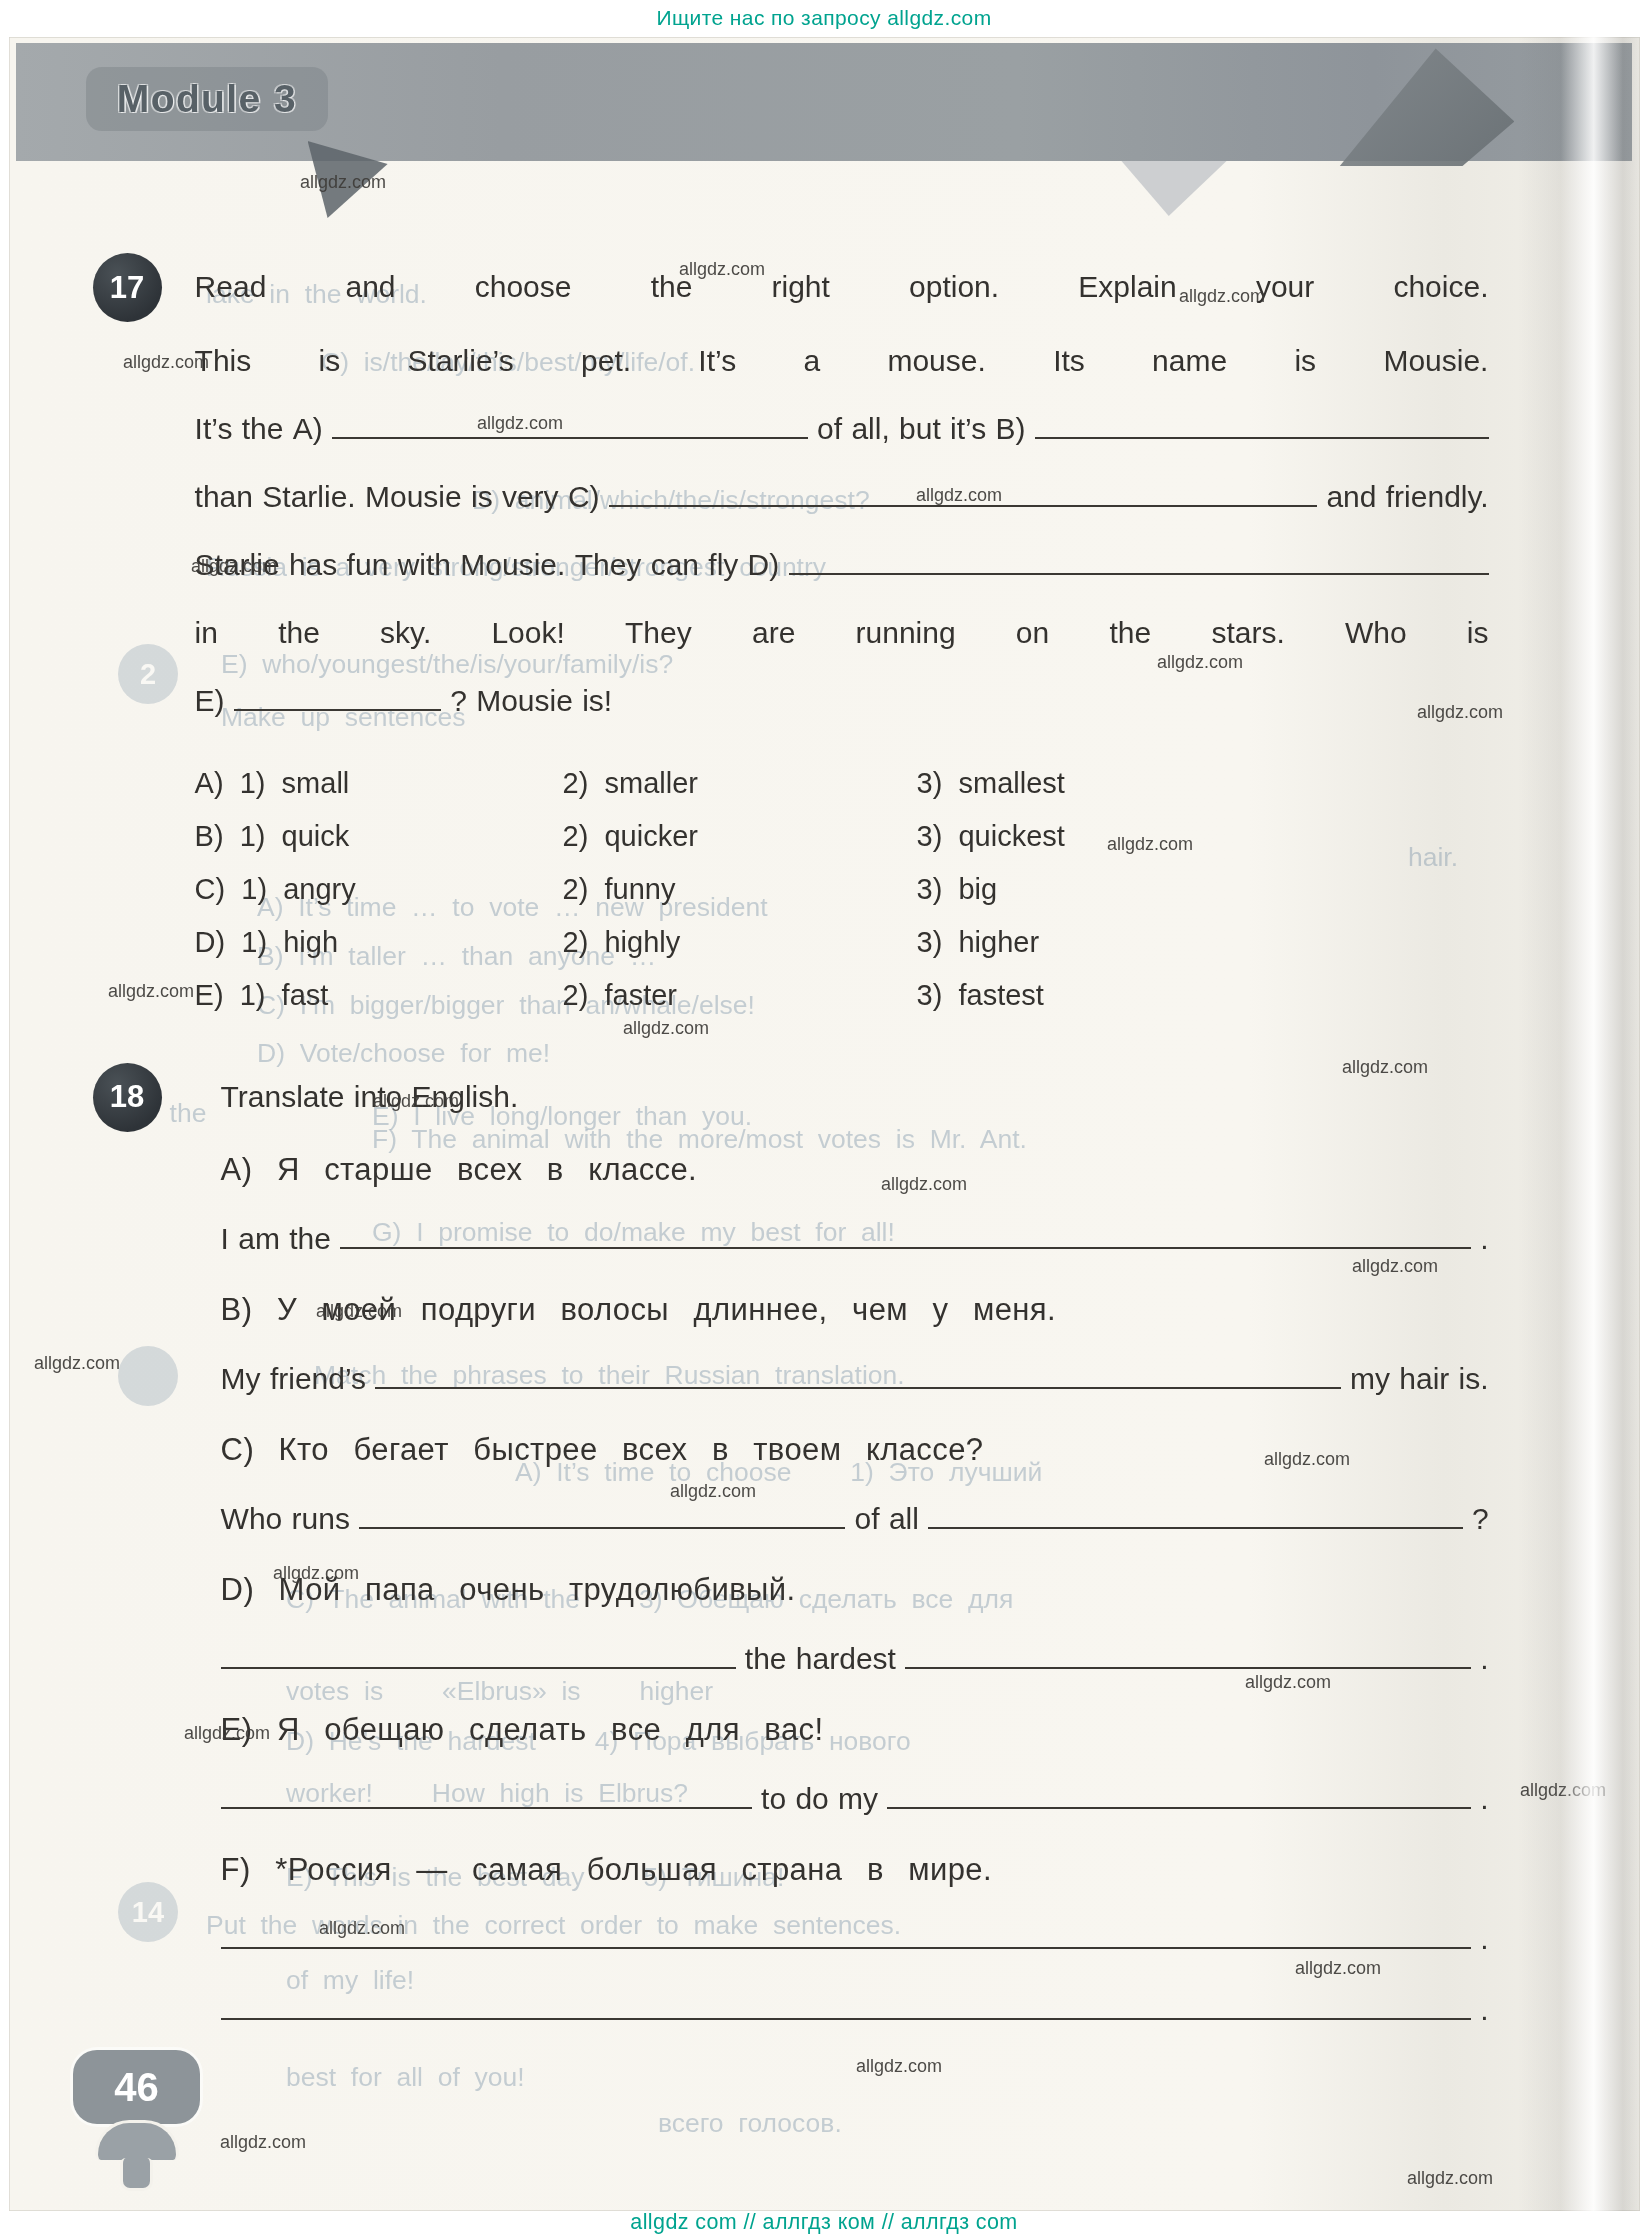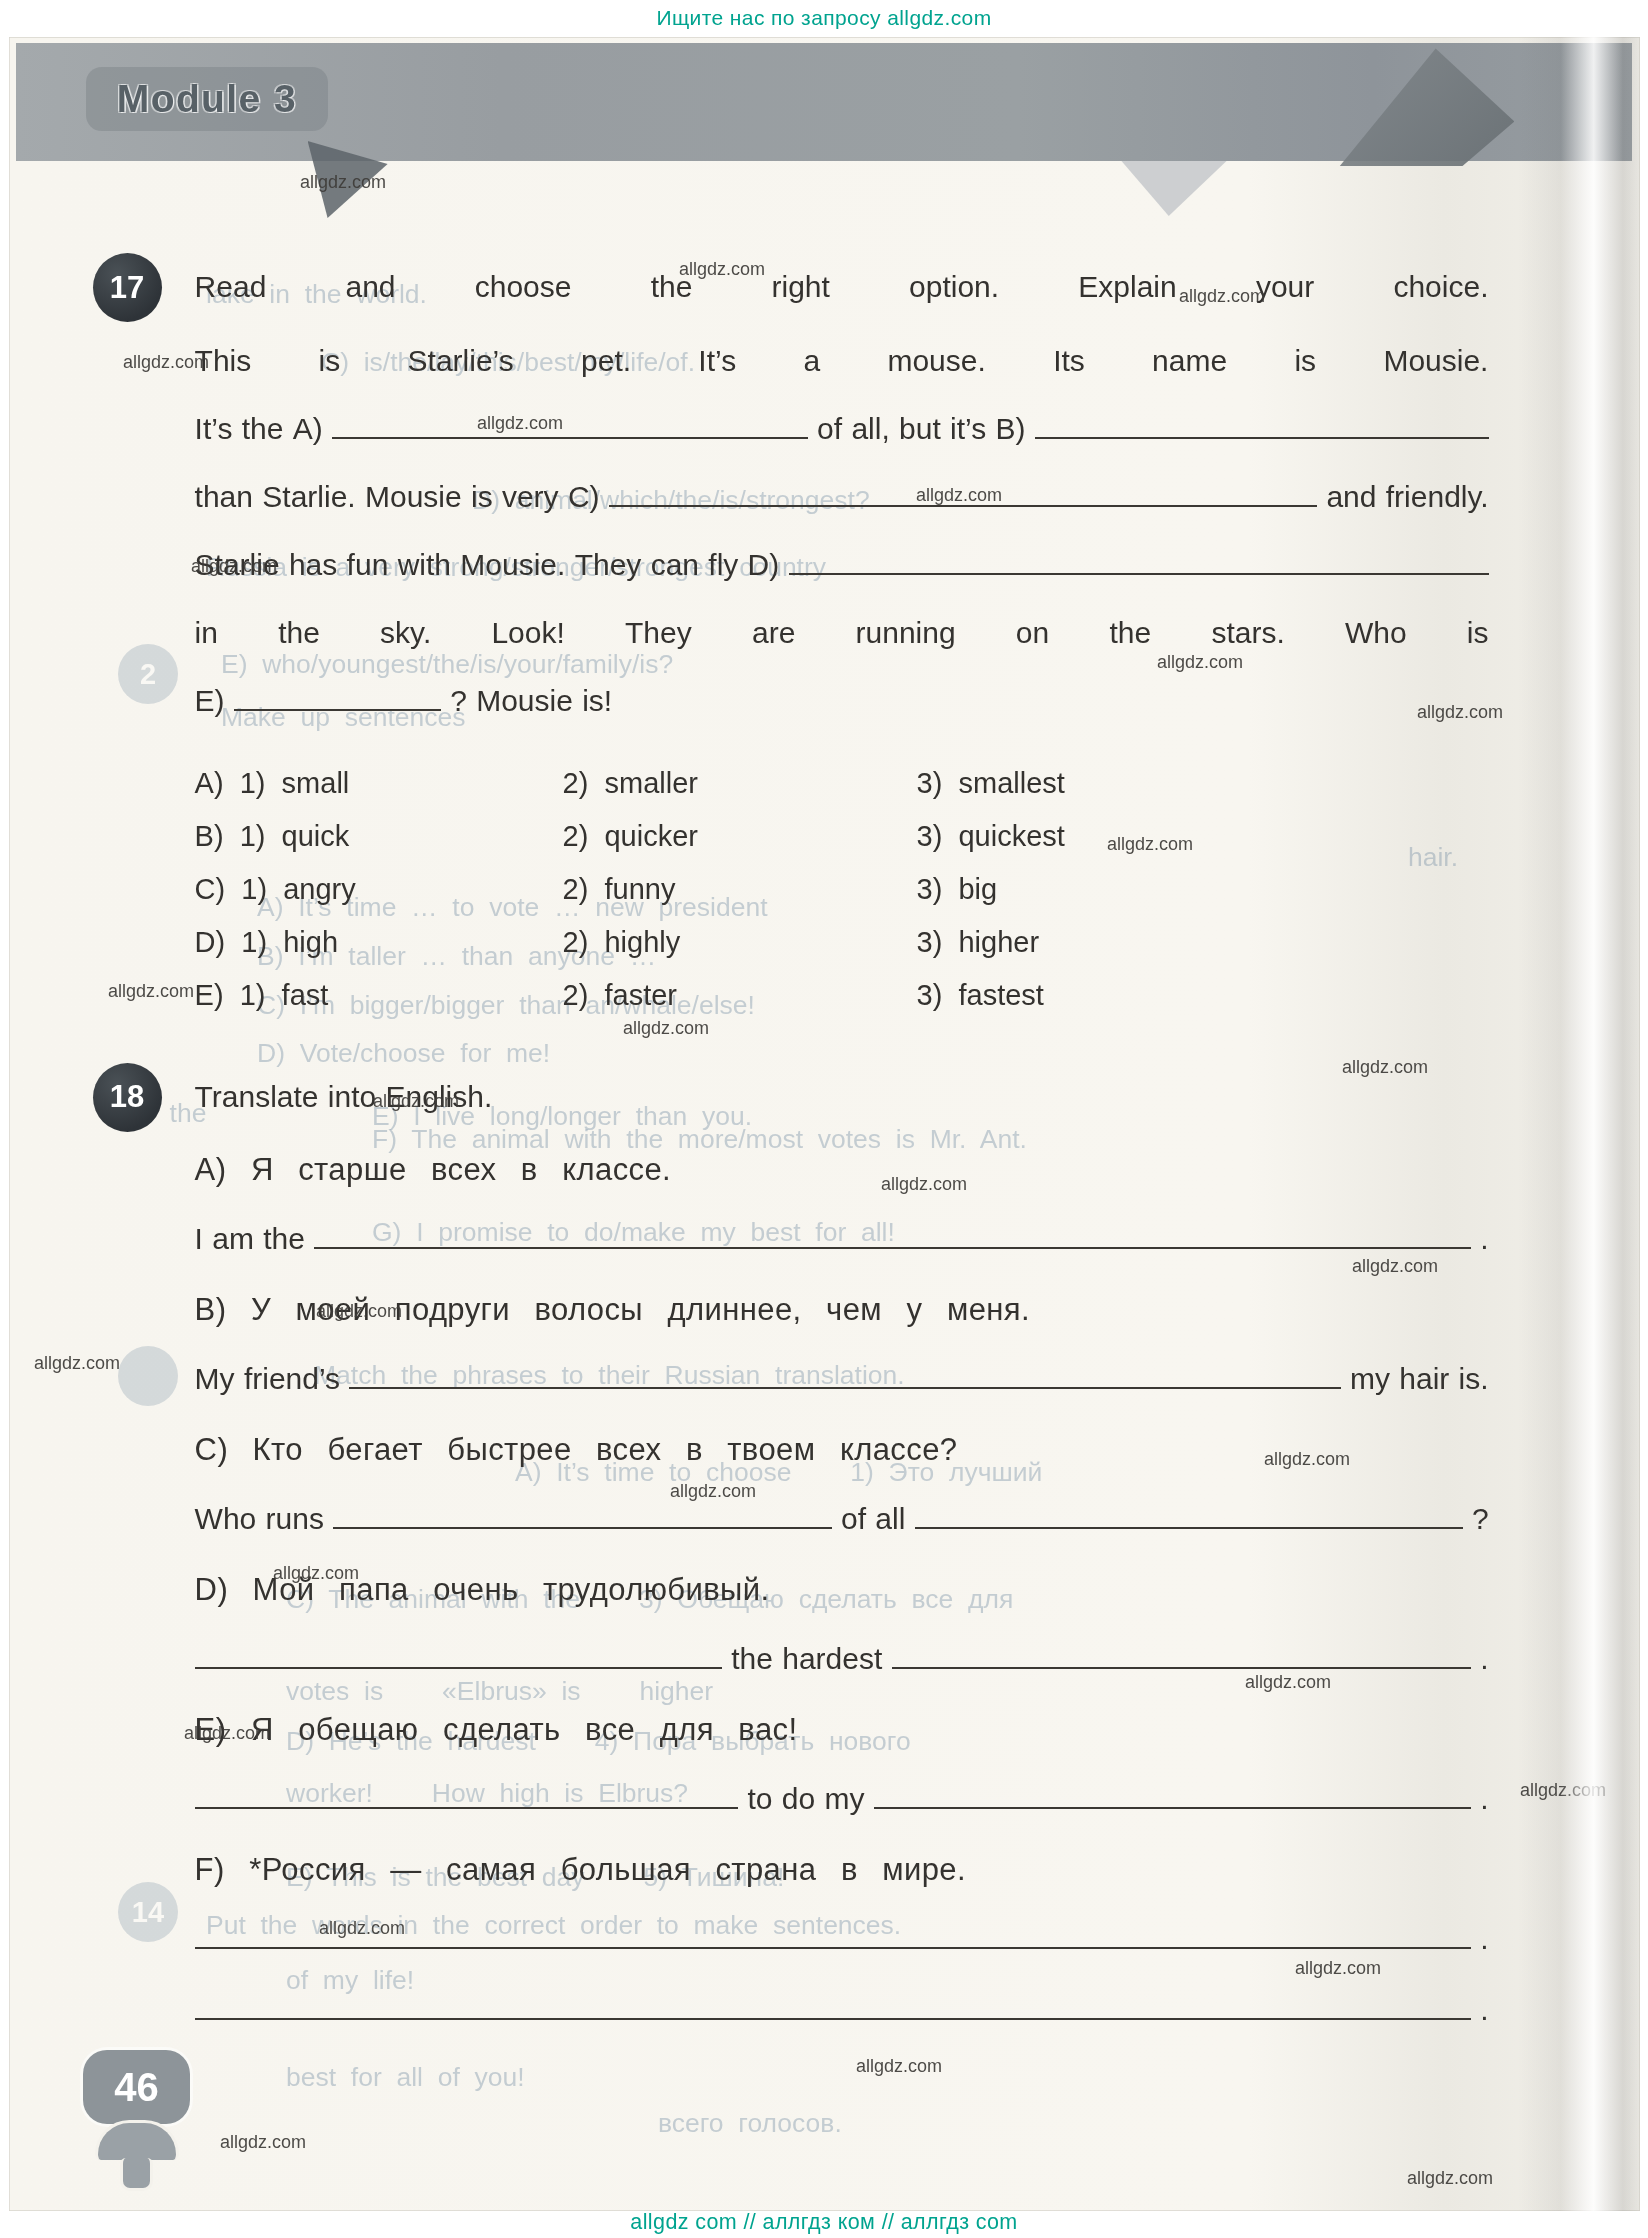--- a/index.html
+++ b/index.html
@@ -95,30 +95,30 @@
   .b { font-weight:normal; }
   .blank { border-bottom:2.1px solid #3b3833; height:2.1px; }
 
   #ex17 { margin-top:46px; }
   #ex17-paragraph { margin-top:20px; }
   #ex17-paragraph .tline { line-height:68px; }
   #ex17-options { margin-top:21.5px; }
   .opt-row { display:grid; grid-template-columns:368px 354px 1fr; height:53px; align-items:center; font-size:29px; }
   .opt-cell { white-space:pre; }
 
-  #ex18 { margin-top:41px; }
+  #ex18 { margin-top:41px;gap:26px; }
   #ex18-items { margin-top:33px; }
   .item { margin-bottom:31px; }
   .ru { font-size:31px; line-height:40px; letter-spacing:0.4px; word-spacing:.5em; }
   .item .tline { margin-top:29px; line-height:40px; }
 
   
   .page-num-wrap { position:absolute; left:60px; top:2013px; width:136px; text-align:center; z-index:4; }
   .page-num {
-    width:107px; height:74px; margin:0 auto; background:#8d9499; border-radius:24px;
+    width:127px; height:74px; margin:0 auto; background:#8d9499; border-radius:24px;
     color:#fff; font-size:40px; font-weight:bold;
     display:flex; align-items:center; justify-content:center;
     box-shadow:0 0 0 2.9px rgba(255,255,255,.55);
   }
   .mush-cap {
     width:84px; height:40px; margin:-4.3px auto 0; background:#9aa1a6;
     border:3.6px solid #f4f2ec; border-bottom:none; border-radius:43px 43px 7.2px 7.2px;
   }
   .mush-stem {
     width:33px; height:33px; margin:-2.1px auto 0; background:#9aa1a6;

